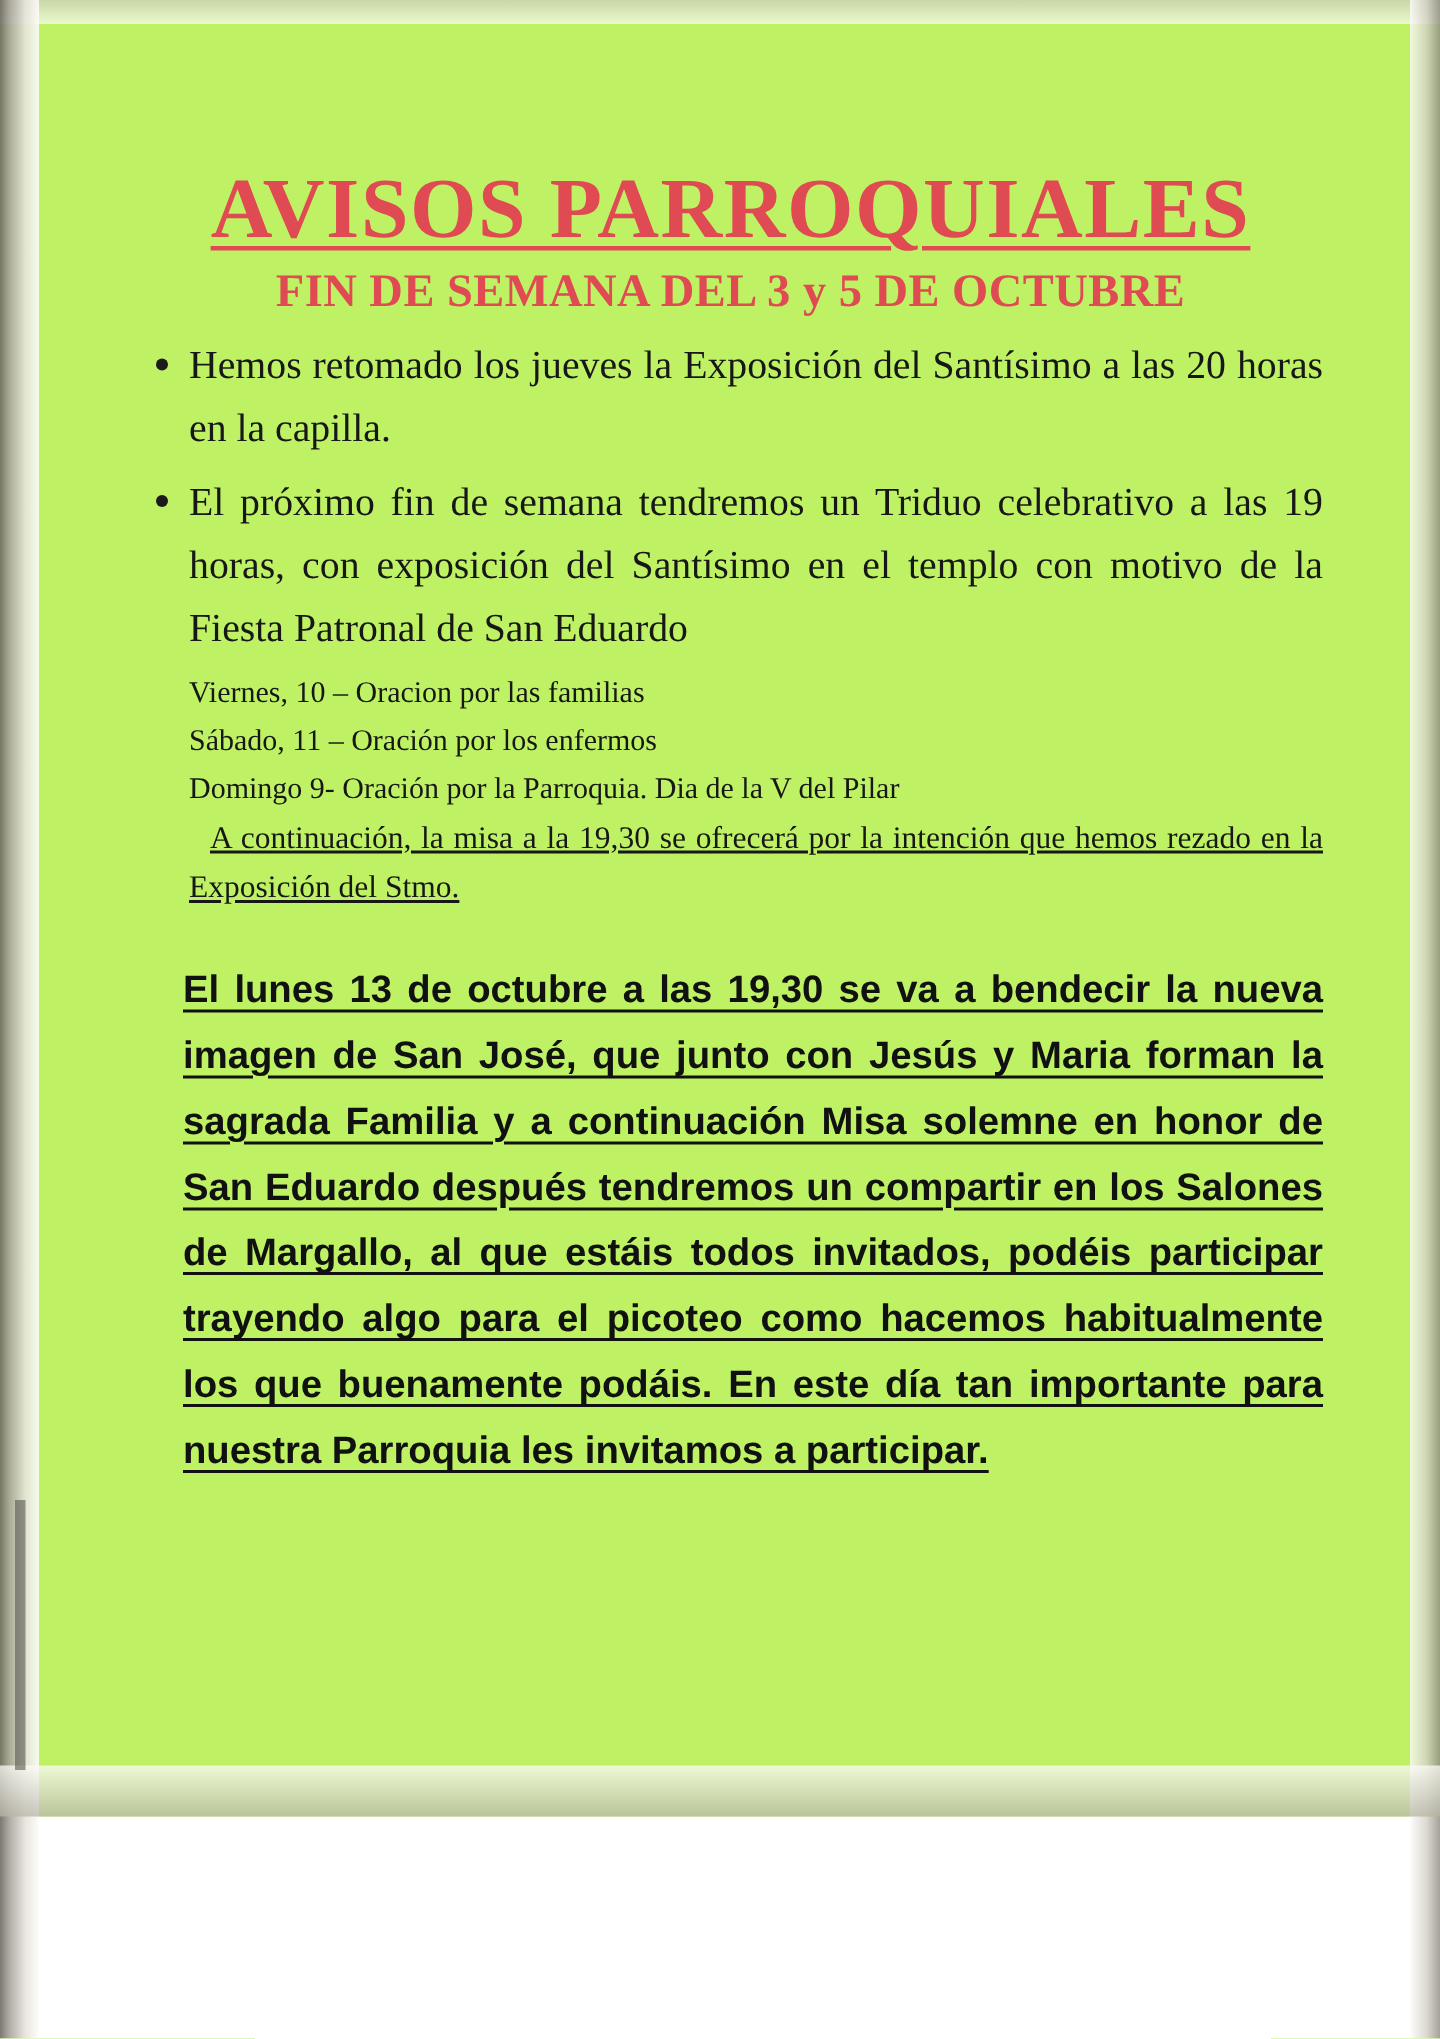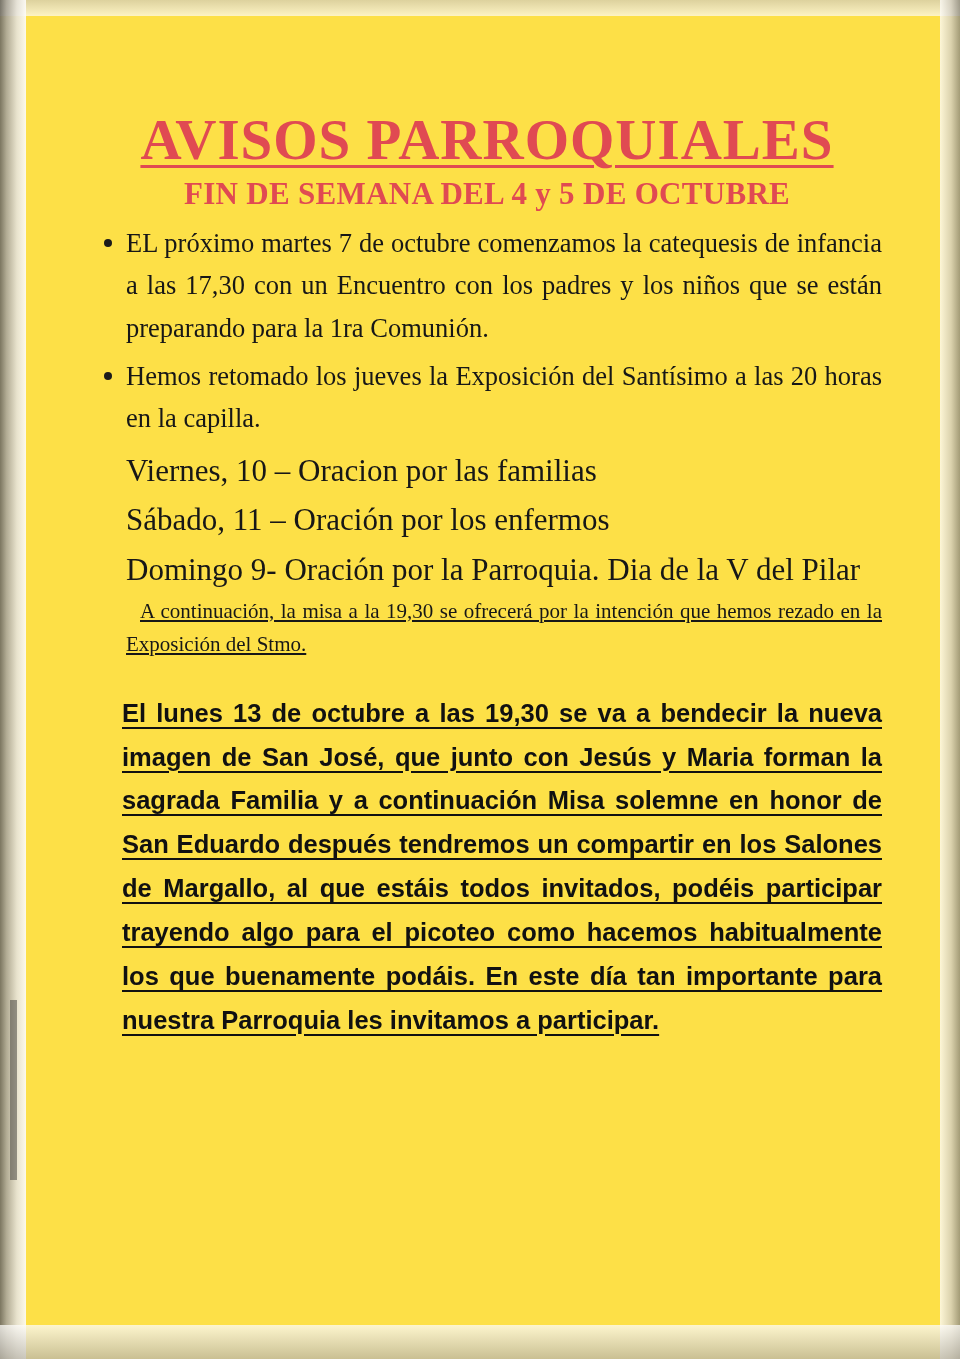--- a/index.html
+++ b/index.html
@@ -11,22 +11,22 @@
     height: 1359px;
     background: #ffffff;
     font-family: "Liberation Serif", serif;
     overflow: hidden;
   }
 
   
   .page {
     position: relative;
     width: 960px;
-    height: 1359px;
-    background: #fde047;
+    height: 1211px;
+    background: #bef264;
     box-sizing: border-box;
   }
   .edge-left {
     position: absolute;
     left: 0; top: 0;
     width: 26px; height: 1359px;
     background: linear-gradient(to right, #6d6a63 0%, #a9a59c 25%, #e6e3dc 65%, #fdfcfa 100%);
     opacity: .9;
   }
   .edge-right {
@@ -117,21 +117,21 @@
   .body-text {
     font-family: "Liberation Serif", serif;
     font-size: 26.5px;
     line-height: 1.60;
     color: #171717;
     text-align: justify;
     text-justify: inter-word;
   }
   .plain-line {
     font-family: "Liberation Serif", serif;
-    font-size: 31px;
+    font-size: 20px;
     line-height: 1.60;
     color: #171717;
     padding-left: 34px;
   }
   .indent-para {
     font-family: "Liberation Serif", serif;
     font-size: 21px;
     line-height: 1.60;
     color: #171717;
     text-align: justify;
@@ -160,28 +160,28 @@
 <div class="page">
   <div class="edge-top"></div>
   <div class="edge-left"></div>
   <div class="edge-right"></div>
   <div class="edge-bottom"></div>
   <div class="spine-mark"></div>
 
   <div class="content">
 
     <h1 class="title">AVISOS PARROQUIALES</h1>
-    <h2 class="subtitle">FIN DE SEMANA DEL 4 y 5 DE OCTUBRE</h2>
+    <h2 class="subtitle">FIN DE SEMANA DEL 3 y 5 DE OCTUBRE</h2>
 
     <ul class="notices">
       <li>
-        <div class="body-text">EL próximo martes 7 de octubre comenzamos la catequesis de infancia a las 17,30 con un Encuentro con los padres y los niños que se están preparando para la 1ra Comunión.</div>
+        <div class="body-text">Hemos retomado los jueves la Exposición del Santísimo a las 20 horas en la capilla.</div>
       </li>
       <li>
-        <div class="body-text">Hemos retomado los jueves la Exposición del Santísimo a las 20 horas en la capilla.</div>
+        <div class="body-text">El próximo fin de semana tendremos un Triduo celebrativo a las 19 horas, con exposición del Santísimo en el templo con motivo de la Fiesta Patronal de San Eduardo</div>
       </li>
     </ul>
 
     <div class="plain-line">Viernes, 10 – Oracion por las familias</div>
     <div class="plain-line">Sábado, 11 – Oración por los enfermos</div>
     <div class="plain-line">Domingo 9- Oración por la Parroquia. Dia de la V del Pilar</div>
 
     <div class="indent-para">A continuación, la misa a la 19,30 se ofrecerá por la intención que hemos rezado en la Exposición del Stmo.</div>
 
     <div class="highlight-block">El lunes 13 de octubre a las 19,30 se va a bendecir la nueva imagen de San José, que junto con Jesús y Maria forman la sagrada Familia y a continuación Misa solemne en honor de San Eduardo después tendremos un compartir en los Salones de Margallo, al que estáis todos invitados, podéis participar trayendo algo para el picoteo como hacemos habitualmente los que buenamente podáis. En este día tan importante para nuestra Parroquia les invitamos a participar.</div>

